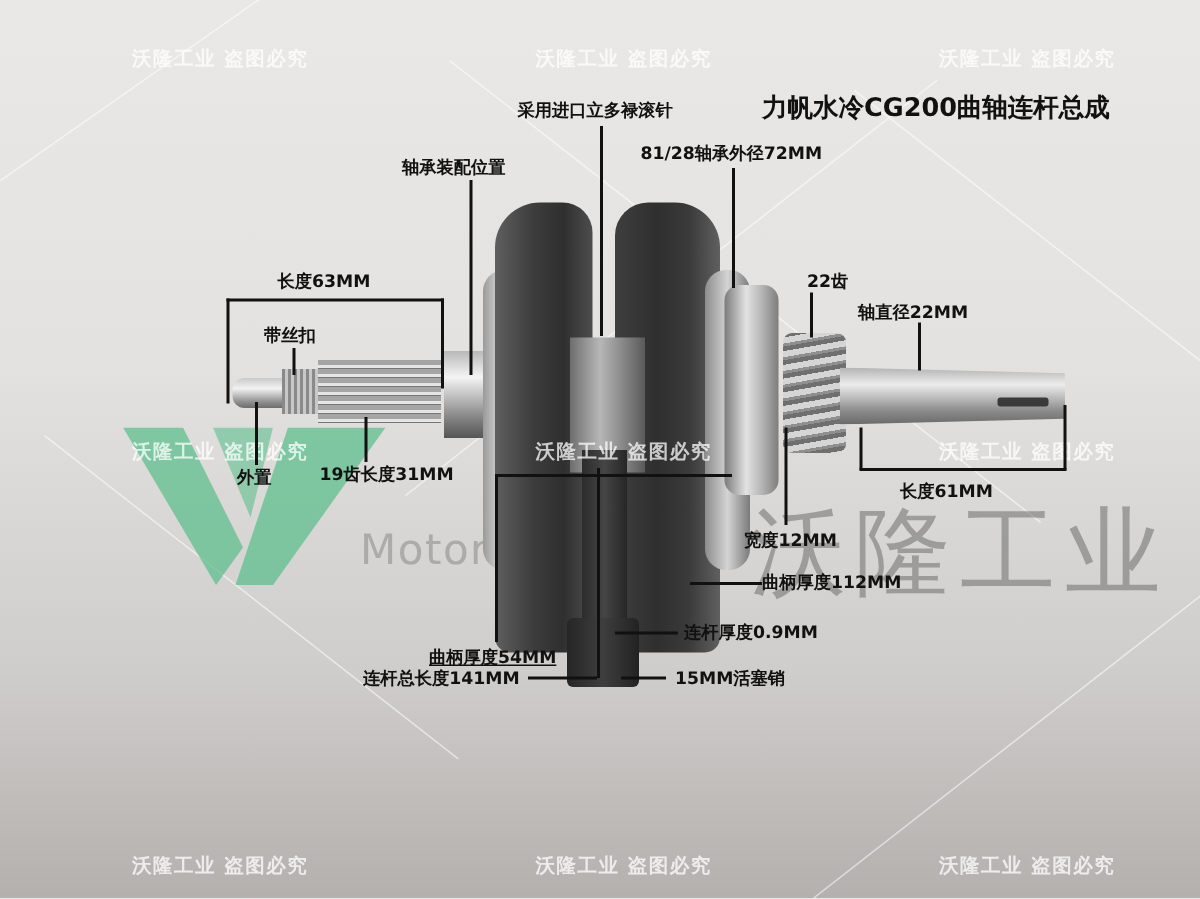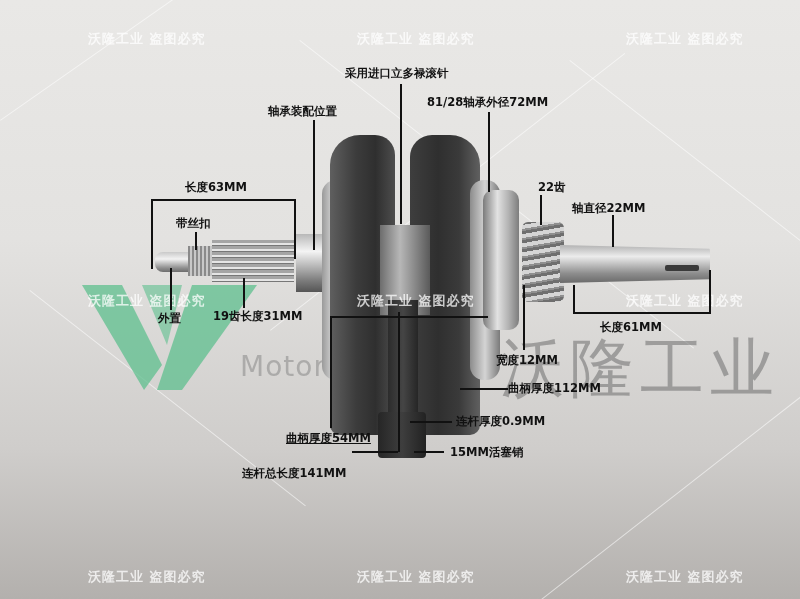--- a/index.html
+++ b/index.html
@@ -85,20 +85,21 @@
   <div class="wm" style="left:88px;top:30px;">沃隆工业 盗图必究</div>
   <div class="wm" style="left:357px;top:30px;">沃隆工业 盗图必究</div>
   <div class="wm" style="left:626px;top:30px;">沃隆工业 盗图必究</div>
   <div class="wm" style="left:88px;top:292px;">沃隆工业 盗图必究</div>
   <div class="wm" style="left:357px;top:292px;">沃隆工业 盗图必究</div>
   <div class="wm" style="left:626px;top:292px;">沃隆工业 盗图必究</div>
   <div class="wm" style="left:88px;top:568px;">沃隆工业 盗图必究</div>
   <div class="wm" style="left:357px;top:568px;">沃隆工业 盗图必究</div>
   <div class="wm" style="left:626px;top:568px;">沃隆工业 盗图必究</div>
 
+  <div class="title">力帆水冷CG200曲轴连杆总成</div>
 
   <div class="line" style="left:400px;top:84px;width:2px;height:140px;"></div>
   <div class="line" style="left:313px;top:120px;width:2px;height:130px;"></div>
   <div class="line" style="left:488px;top:112px;width:2px;height:80px;"></div>
 
   <div class="line" style="left:151px;top:199px;width:145px;height:2px;"></div>
   <div class="line" style="left:151px;top:199px;width:2px;height:70px;"></div>
   <div class="line" style="left:294px;top:199px;width:2px;height:60px;"></div>
   <div class="line" style="left:195px;top:232px;width:2px;height:18px;"></div>
   <div class="line" style="left:170px;top:268px;width:2px;height:42px;"></div>
@@ -126,15 +127,15 @@
   <div class="lbl" style="left:176px;top:216px;">带丝扣</div>
   <div class="lbl" style="left:158px;top:311px;">外置</div>
   <div class="lbl" style="left:213px;top:309px;">19齿长度31MM</div>
   <div class="lbl" style="left:538px;top:180px;">22齿</div>
   <div class="lbl" style="left:572px;top:201px;">轴直径22MM</div>
   <div class="lbl" style="left:600px;top:320px;">长度61MM</div>
   <div class="lbl" style="left:496px;top:353px;text-align:center;">宽度12MM</div>
   <div class="lbl" style="left:508px;top:381px;">曲柄厚度112MM</div>
   <div class="lbl" style="left:286px;top:431px;text-decoration:underline;">曲柄厚度54MM</div>
   <div class="lbl" style="left:456px;top:414px;">连杆厚度0.9MM</div>
-  <div class="lbl" style="left:242px;top:466px;">连杆总长度141MM</div>
+  <div class="lbl" style="left:242px;top:445px;">连杆总长度141MM</div>
   <div class="lbl" style="left:450px;top:445px;">15MM活塞销</div>
 </div>
 
 </body></html>

